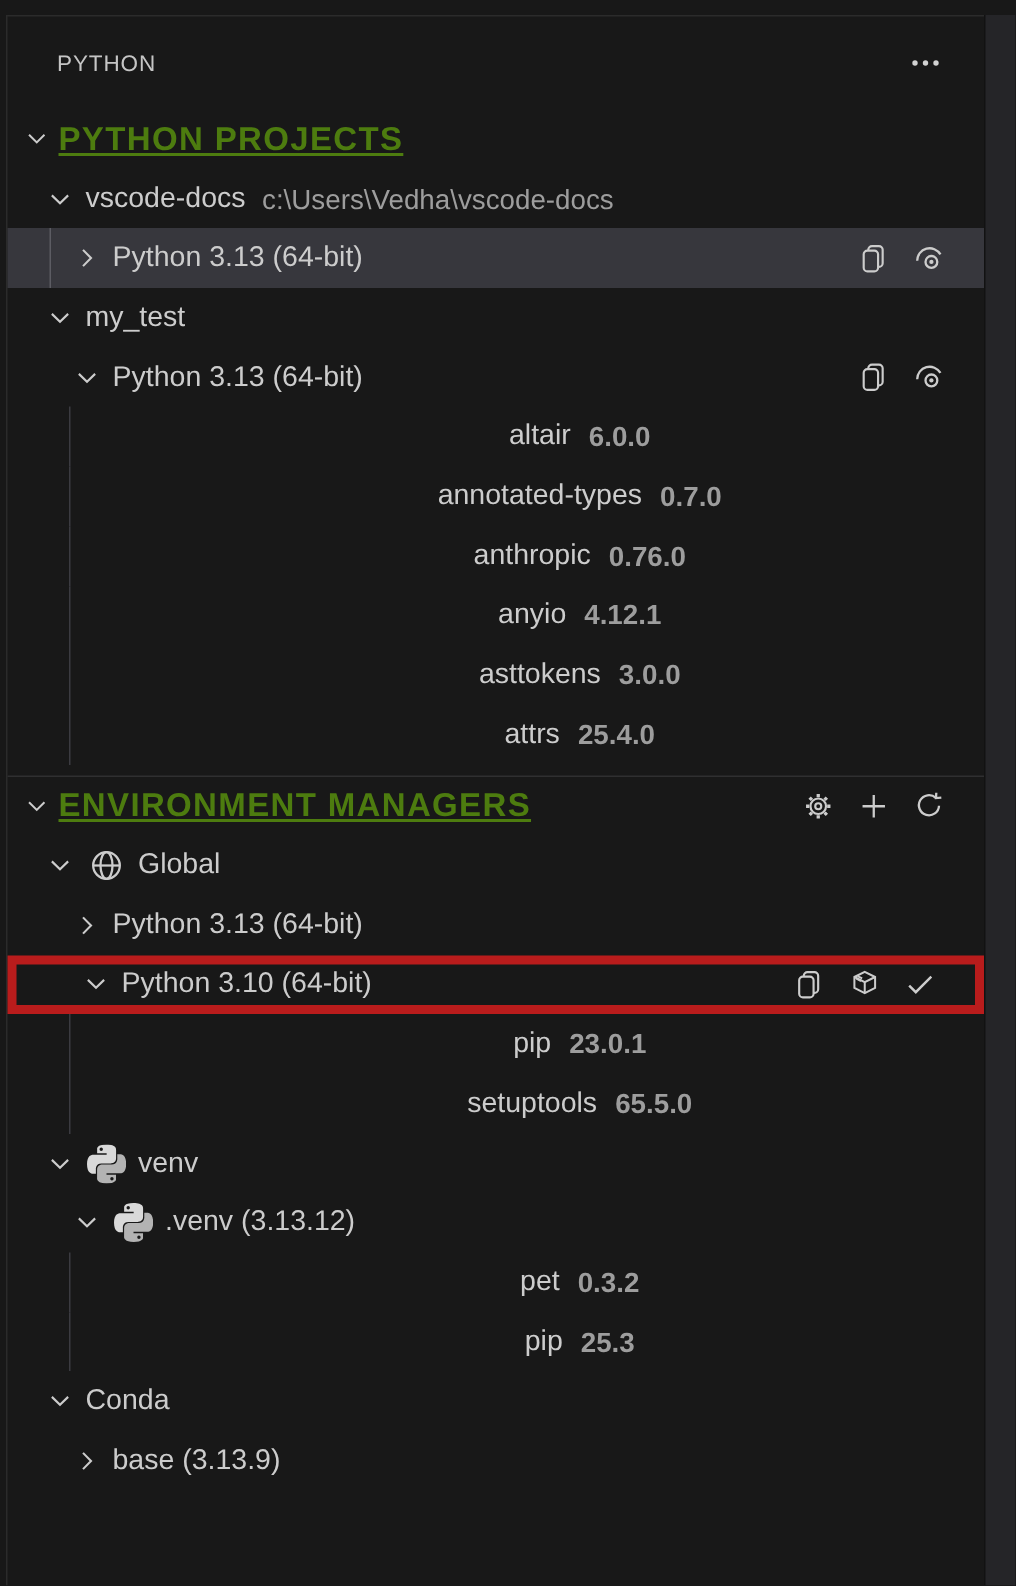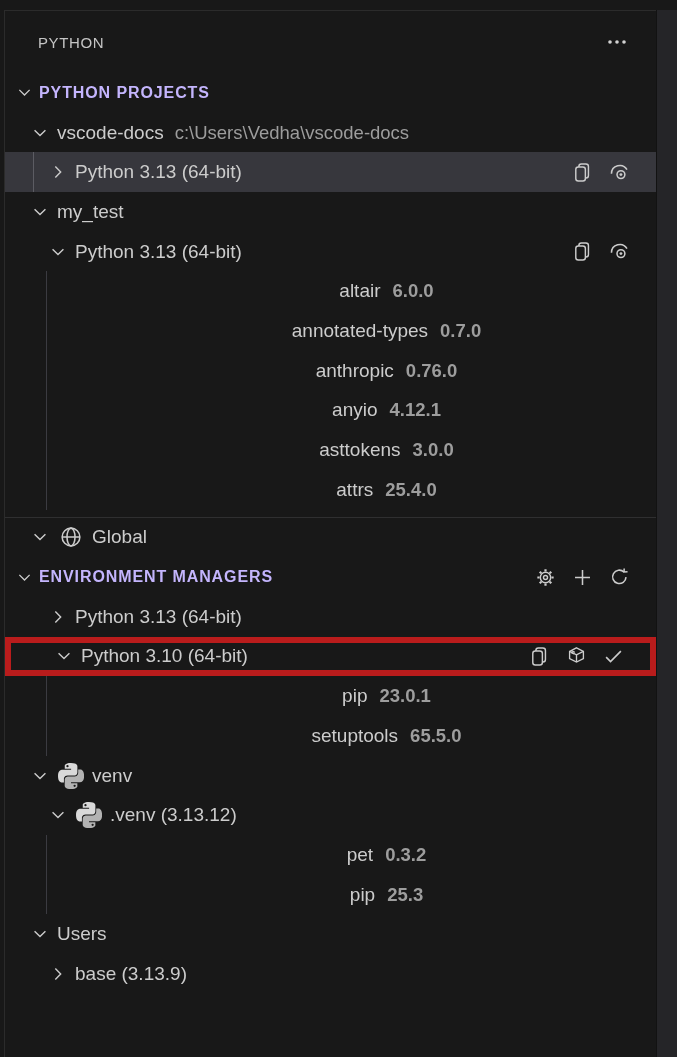--- a/index.html
+++ b/index.html
@@ -27,21 +27,21 @@
   .desc{margin-left:11px;}
   .version{margin-left:12px;font-weight:bold;}
   .actions{margin-left:auto;display:flex;align-items:center;gap:13px;padding-right:25px;color:#cccccc;}
   .actions .act{width:24px;height:24px;display:flex;align-items:center;justify-content:center;cursor:pointer;}
   .actions svg{width:23px;height:23px;}
 
   .pl1{padding-left:23px;}
   .pl2{padding-left:41px;text-align:center;}
   .pl3{padding-left:83px;justify-content:center;}
 
-  .sec-header{font-weight:700;font-size:16px;letter-spacing:.9px;padding-left:7px;color:#c4b5fd;}
+  .sec-header{font-weight:700;font-size:22px;letter-spacing:.9px;padding-left:7px;color:#4d7c0f;text-decoration:underline;}
   .sec-header .twist{margin-right:3px;}
   .sec-header .twist svg{width:19px;height:19px;}
 
   .row.selected{background:#37373d;--rowbg:#37373d;}
   .row.selected::after{content:"";position:absolute;left:28px;top:0;height:100%;width:1px;background:#5c5c63;}
   .row.focused{border:6px solid #b91c1c;}
   .row.lvl3::before{content:"";position:absolute;left:41px;top:0;height:100%;width:1px;background:#3b3b41;}
 </style>
 </head>
 <body>
@@ -158,35 +158,20 @@
             <span class="label">asttokens</span>
             <span class="version">3.0.0</span>
           </div>
           <div class="row pl3 lvl3">
             <span class="twist empty"></span>
             <span class="label">attrs</span>
             <span class="version">25.4.0</span>
           </div>
         </div>
         <div class="section section2">
-          <div class="row pl1">
-            <span class="twist">
-              <svg viewBox="0 0 24 24">
-                <path d="M5.5 8.7l6.5 6.4 6.5-6.4" fill="none" stroke="currentColor" stroke-width="1.7"></path>
-              </svg>
-            </span>
-            <span class="ticon">
-              <svg viewBox="0 0 24 24" fill="none" stroke="currentColor" stroke-width="1.4">
-                <circle cx="12" cy="12" r="8.2"></circle>
-                <ellipse cx="12" cy="12" rx="3.7" ry="8.2"></ellipse>
-                <path d="M3.8 12h16.4"></path>
-              </svg>
-            </span>
-            <span class="label">Global</span>
-          </div>
           <div class="row sec-header">
             <span class="twist">
               <svg viewBox="0 0 24 24">
                 <path d="M5.5 8.7l6.5 6.4 6.5-6.4" fill="none" stroke="currentColor" stroke-width="1.7"></path>
               </svg>
             </span>
             <span class="label">ENVIRONMENT MANAGERS</span>
             <span class="actions">
               <span class="act">
                 <svg viewBox="0 0 24 24" fill="none" stroke="currentColor">
@@ -203,20 +188,35 @@
                 </svg>
               </span>
               <span class="act">
                 <svg viewBox="0 0 24 24" fill="none" stroke="currentColor" stroke-width="1.6">
                   <path d="M18.8 11.6a7 7 0 1 1-2.2-5.4"></path>
                   <path d="M16.9 2.6l-.2 3.7 3.7-.3"></path>
                 </svg>
               </span>
             </span>
           </div>
+          <div class="row pl1">
+            <span class="twist">
+              <svg viewBox="0 0 24 24">
+                <path d="M5.5 8.7l6.5 6.4 6.5-6.4" fill="none" stroke="currentColor" stroke-width="1.7"></path>
+              </svg>
+            </span>
+            <span class="ticon">
+              <svg viewBox="0 0 24 24" fill="none" stroke="currentColor" stroke-width="1.4">
+                <circle cx="12" cy="12" r="8.2"></circle>
+                <ellipse cx="12" cy="12" rx="3.7" ry="8.2"></ellipse>
+                <path d="M3.8 12h16.4"></path>
+              </svg>
+            </span>
+            <span class="label">Global</span>
+          </div>
           <div class="row pl2">
             <span class="twist">
               <svg viewBox="0 0 24 24">
                 <path d="M8.8 5.5l6.4 6.5-6.4 6.5" fill="none" stroke="currentColor" stroke-width="1.7"></path>
               </svg>
             </span>
             <span class="label">Python 3.13 (64-bit)</span>
           </div>
           <div class="row pl2 focused">
             <span class="twist">
@@ -294,21 +294,21 @@
             <span class="twist empty"></span>
             <span class="label">pip</span>
             <span class="version">25.3</span>
           </div>
           <div class="row pl1">
             <span class="twist">
               <svg viewBox="0 0 24 24">
                 <path d="M5.5 8.7l6.5 6.4 6.5-6.4" fill="none" stroke="currentColor" stroke-width="1.7"></path>
               </svg>
             </span>
-            <span class="label">Users</span>
+            <span class="label">Conda</span>
           </div>
           <div class="row pl2">
             <span class="twist">
               <svg viewBox="0 0 24 24">
                 <path d="M8.8 5.5l6.4 6.5-6.4 6.5" fill="none" stroke="currentColor" stroke-width="1.7"></path>
               </svg>
             </span>
             <span class="label">base (3.13.9)</span>
           </div>
         </div>

